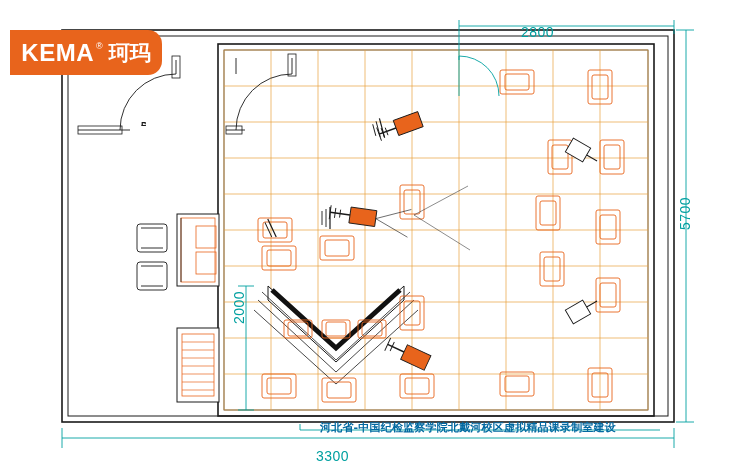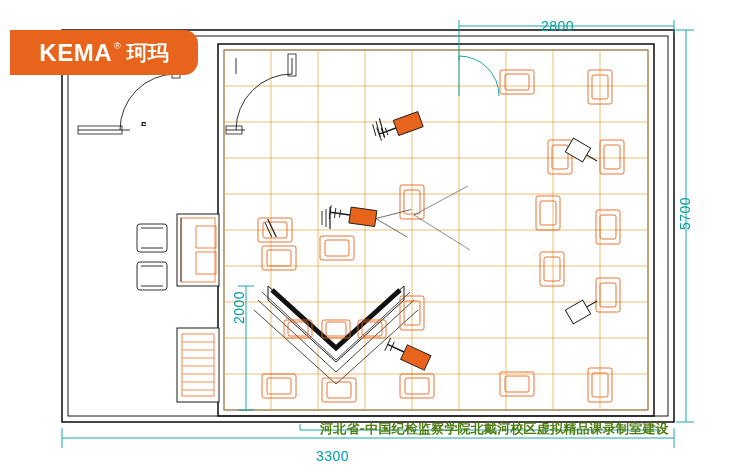--- a/index.html
+++ b/index.html
@@ -14,21 +14,21 @@
     position: relative;
     width: 753px;
     height: 474px;
     background: #ffffff;
     overflow: hidden;
   }
   #logo {
     position: absolute;
     left: 10px;
     top: 30px;
-    width: 188px;
+    width: 152px;
     height: 45px;
     background: #e8641c;
     border-radius: 0 14px 14px 0;
     display: flex;
     align-items: center;
     justify-content: center;
     gap: 4px;
     z-index: 50;
   }
   #logo .kema {
@@ -54,22 +54,21 @@
   }
   .dimlabel {
     position: absolute;
     color: #00a0a0;
     font-size: 14px;
     font-family: "Liberation Sans", sans-serif;
     letter-spacing: 0.5px;
   }
   #dim-top {
     left: 521px;
-    top: 18px;
-    margin-left: 20px;
+    top: 24px;
   }
   #dim-bottom {
     left: 316px;
     top: 448px;
   }
   #dim-right {
     left: 677px;
     top: 230px;
     transform: rotate(-90deg);
     transform-origin: left top;
@@ -79,22 +78,22 @@
     left: 231px;
     top: 324px;
     transform: rotate(-90deg);
     transform-origin: left top;
     white-space: nowrap;
   }
   #caption {
     position: absolute;
     left: 320px;
     top: 420px;
-    color: #4d7c0f;
-    font-size: 13px;
+    color: #0369a1;
+    font-size: 11px;
     font-weight: bold;
     font-family: "DejaVu Sans", sans-serif;
     white-space: nowrap;
     letter-spacing: 0.2px;
   }
 </style>
 </head>
 <body>
 
 <div id="stage">

